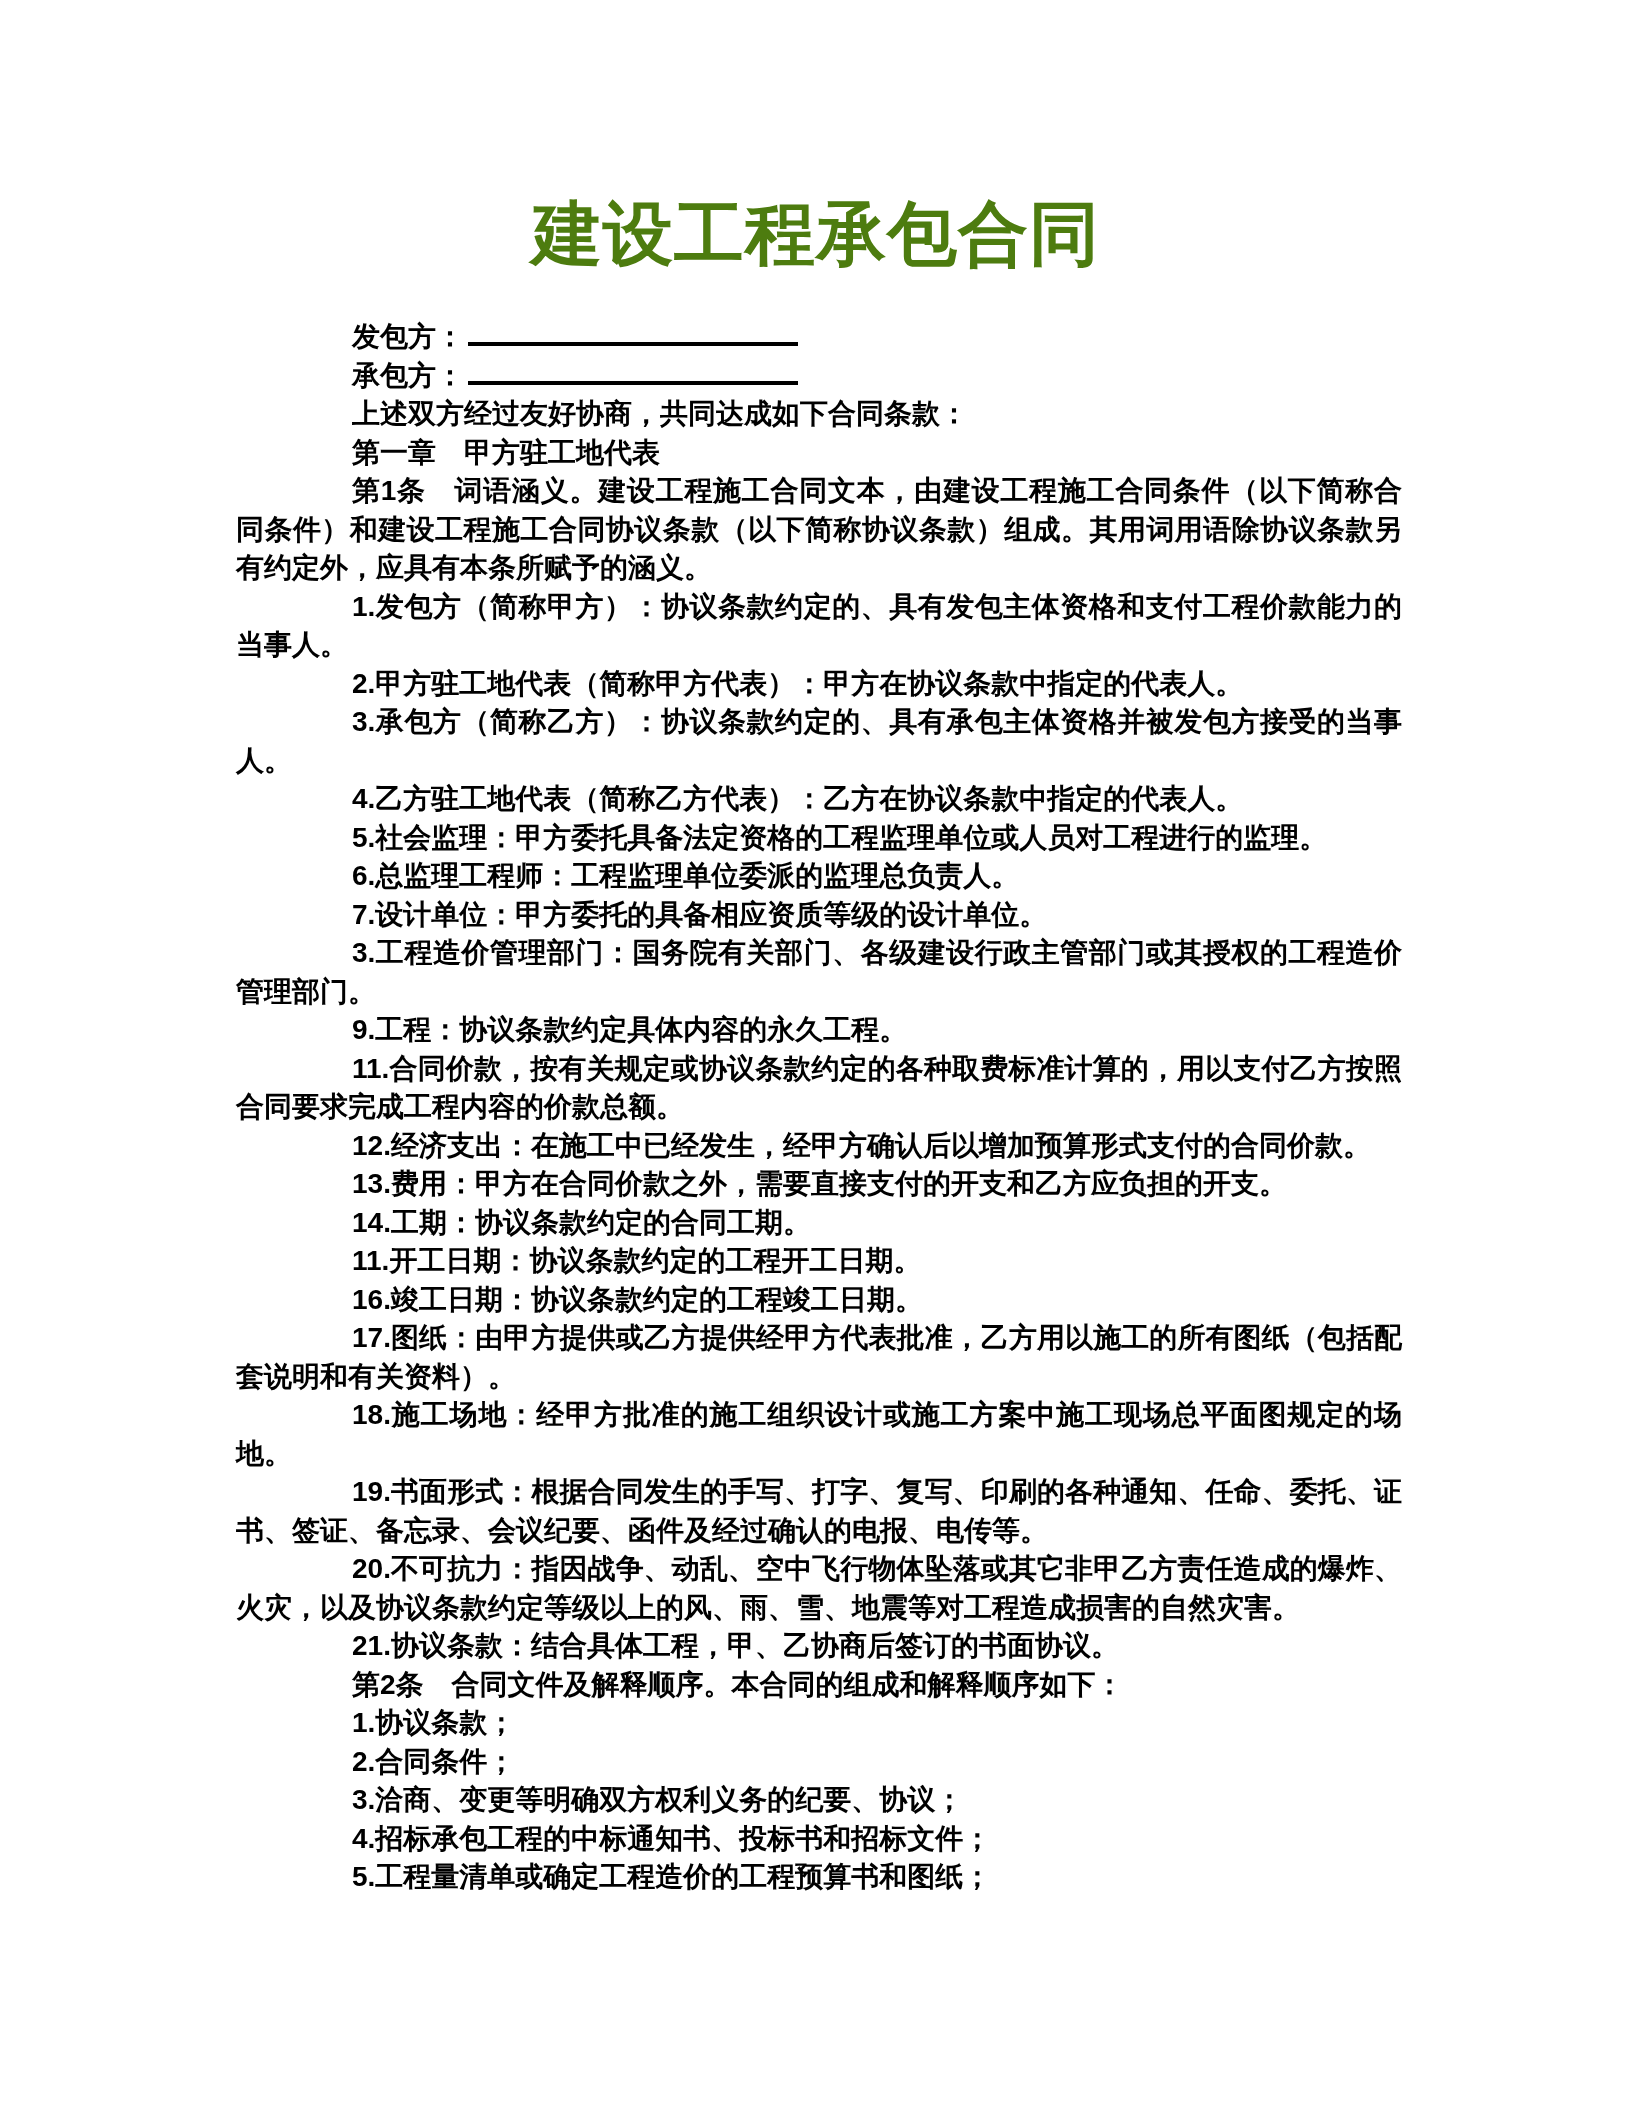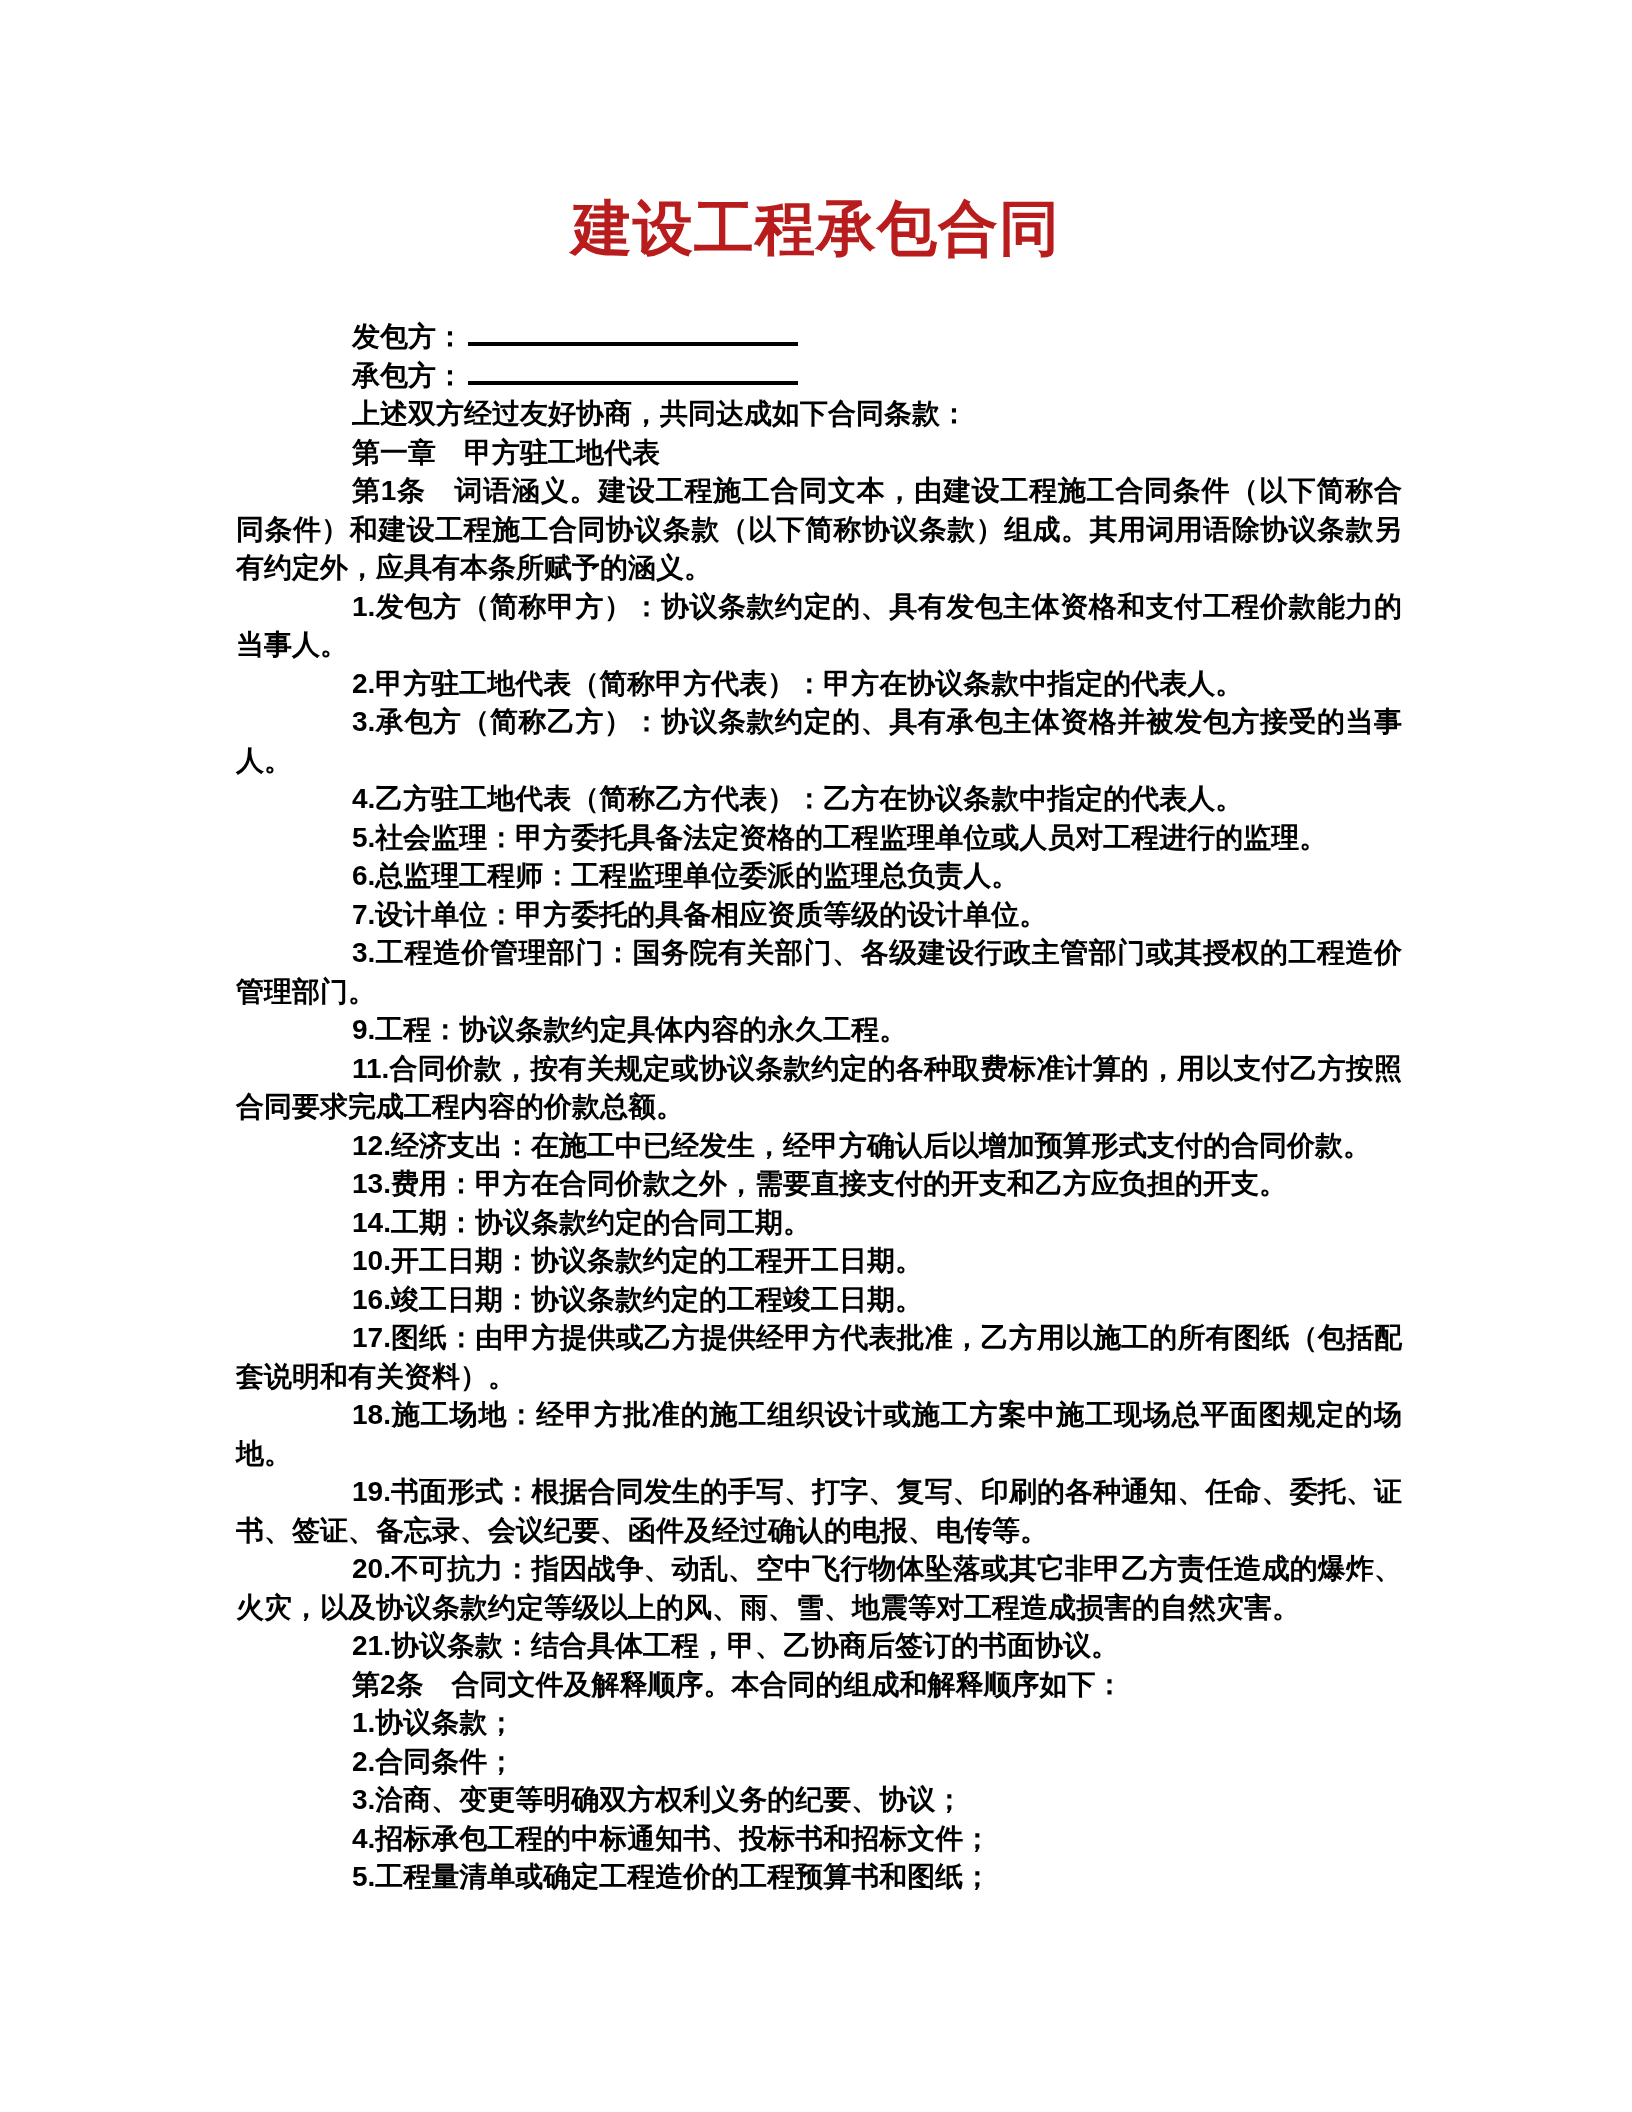--- a/index.html
+++ b/index.html
@@ -16,25 +16,25 @@
     font-family: "Liberation Sans", sans-serif;
     overflow: hidden;
   }
   .doc-title {
     position: absolute;
     top: 196px;
     left: 0;
     width: 100%;
     margin: 0;
     text-align: center;
-    font-size: 60px;
+    font-size: 70px;
     line-height: 1.1;
     font-weight: 900;
     letter-spacing: 1px;
-    color: #b91c1c;
+    color: #4d7c0f;
   }
   .doc-body {
     position: absolute;
     top: 318px;
     left: 236px;
     width: 1166px;
     font-size: 28px;
     line-height: 38.5px;
     font-weight: 700;
     text-align: justify;
@@ -78,21 +78,21 @@
     <p>4.乙方驻工地代表（简称乙方代表）：乙方在协议条款中指定的代表人。</p>
     <p>5.社会监理：甲方委托具备法定资格的工程监理单位或人员对工程进行的监理。</p>
     <p>6.总监理工程师：工程监理单位委派的监理总负责人。</p>
     <p>7.设计单位：甲方委托的具备相应资质等级的设计单位。</p>
     <p>3.工程造价管理部门：国务院有关部门、各级建设行政主管部门或其授权的工程造价管理部门。</p>
     <p>9.工程：协议条款约定具体内容的永久工程。</p>
     <p>11.合同价款，按有关规定或协议条款约定的各种取费标准计算的，用以支付乙方按照合同要求完成工程内容的价款总额。</p>
     <p>12.经济支出：在施工中已经发生，经甲方确认后以增加预算形式支付的合同价款。</p>
     <p>13.费用：甲方在合同价款之外，需要直接支付的开支和乙方应负担的开支。</p>
     <p>14.工期：协议条款约定的合同工期。</p>
-    <p>10.开工日期：协议条款约定的工程开工日期。</p>
+    <p>11.开工日期：协议条款约定的工程开工日期。</p>
     <p>16.竣工日期：协议条款约定的工程竣工日期。</p>
     <p>17.图纸：由甲方提供或乙方提供经甲方代表批准，乙方用以施工的所有图纸（包括配套说明和有关资料）。</p>
     <p>18.施工场地：经甲方批准的施工组织设计或施工方案中施工现场总平面图规定的场地。</p>
     <p>19.书面形式：根据合同发生的手写、打字、复写、印刷的各种通知、任命、委托、证书、签证、备忘录、会议纪要、函件及经过确认的电报、电传等。</p>
     <p>20.不可抗力：指因战争、动乱、空中飞行物体坠落或其它非甲乙方责任造成的爆炸、火灾，以及协议条款约定等级以上的风、雨、雪、地震等对工程造成损害的自然灾害。</p>
     <p>21.协议条款：结合具体工程，甲、乙协商后签订的书面协议。</p>
     <p>第2条　合同文件及解释顺序。本合同的组成和解释顺序如下：</p>
     <p>1.协议条款；</p>
     <p>2.合同条件；</p>
     <p>3.洽商、变更等明确双方权利义务的纪要、协议；</p>

